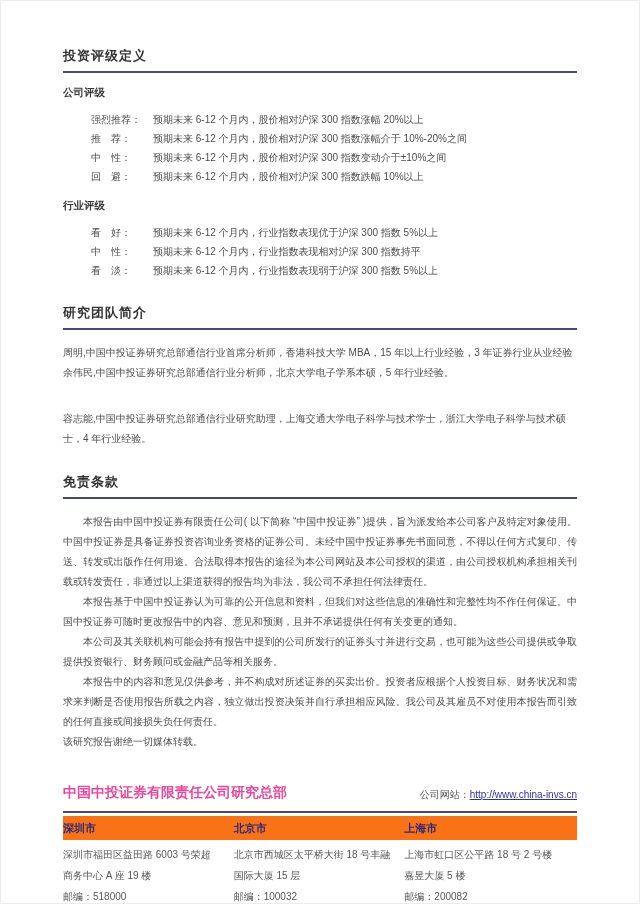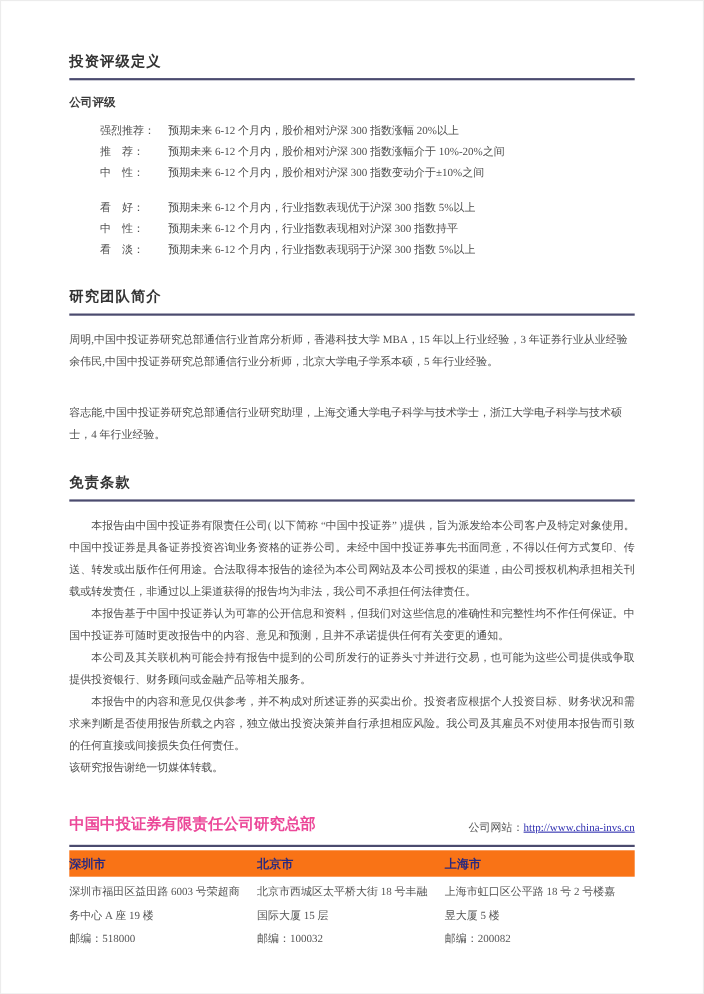--- a/index.html
+++ b/index.html
@@ -2,21 +2,21 @@
 <html><head>
 <meta charset="utf-8">
 <style>
   * { box-sizing: border-box; }
   html, body { margin: 0; padding: 0; background: #fafafa; }
   .page {
     width: 640px; height: 904px;
     background: #ffffff;
     border: 1px solid #ececec;
     overflow: hidden;
-    font-family: Liberation Serif, serif;
+    font-family: Liberation Sans, sans-serif;
     color: #4d4d4d;
   }
   .content { padding: 46px 62px 0 62px; }
 
   .section-title {
     font-size: 13px; font-weight: bold; color: #333333;
     letter-spacing: 1px;
     padding-bottom: 6px;
     border-bottom: 2px solid #4a4a6e;
     margin: 0 0 13px 0;
@@ -81,23 +81,28 @@
           <span class="rating-desc">预期未来 6-12 个月内，股价相对沪深 300 指数涨幅 20%以上</span>
         </div>
         <div class="rating-row">
           <span class="rating-label">推　荐：</span>
           <span class="rating-desc">预期未来 6-12 个月内，股价相对沪深 300 指数涨幅介于 10%-20%之间</span>
         </div>
         <div class="rating-row">
           <span class="rating-label">中　性：</span>
           <span class="rating-desc">预期未来 6-12 个月内，股价相对沪深 300 指数变动介于±10%之间</span>
         </div>
+        <div class="rating-row">
+          <span class="rating-label">回　避：</span>
+          <span class="rating-desc">预期未来 6-12 个月内，股价相对沪深 300 指数跌幅 10%以上</span>
+        </div>
       </div>
 
       <div>
+        <div class="sub-title">行业评级</div>
         <div class="rating-row">
           <span class="rating-label">看　好：</span>
           <span class="rating-desc">预期未来 6-12 个月内，行业指数表现优于沪深 300 指数 5%以上</span>
         </div>
         <div class="rating-row">
           <span class="rating-label">中　性：</span>
           <span class="rating-desc">预期未来 6-12 个月内，行业指数表现相对沪深 300 指数持平</span>
         </div>
         <div class="rating-row">
           <span class="rating-label">看　淡：</span>

